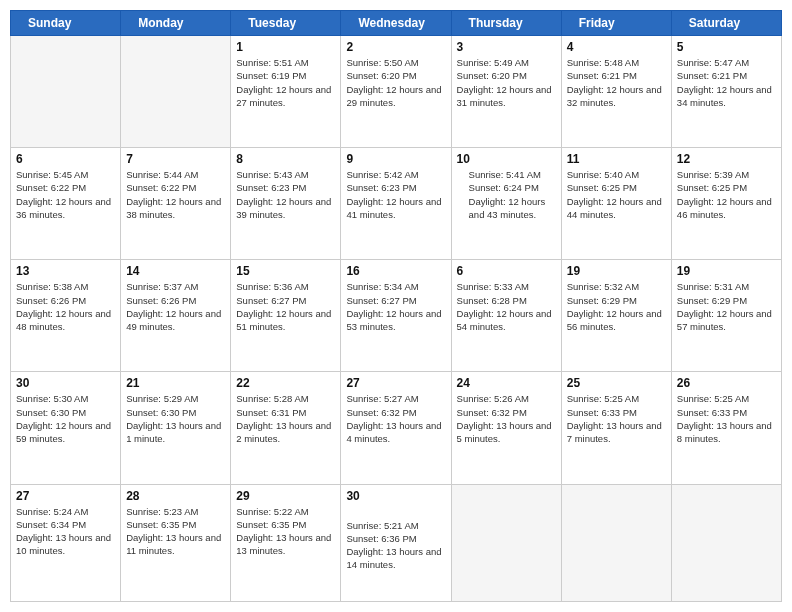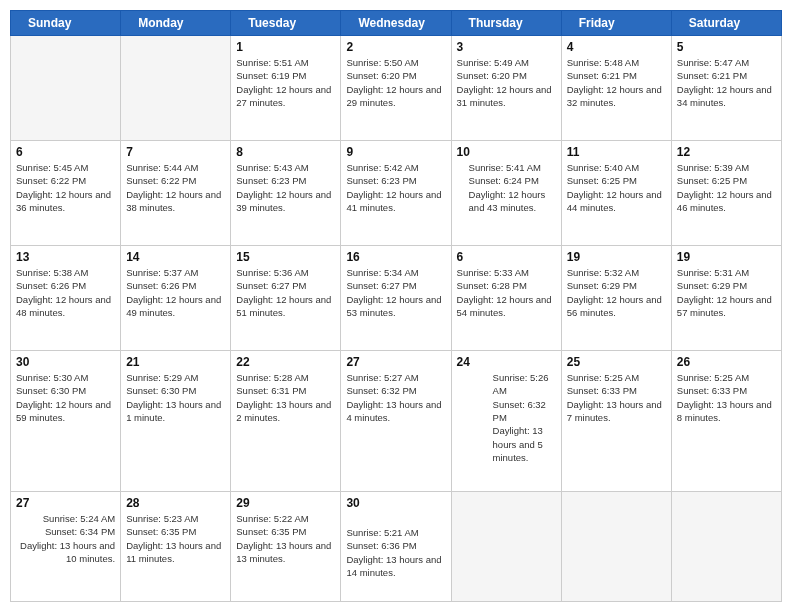--- a/index.html
+++ b/index.html
@@ -242,41 +242,41 @@
 Daylight: 13 hours and 2 minutes.</div>
           </td>
           <td>
             <div class="cell-day">27</div>
             <div class="cell-info" style="white-space: pre-line;">Sunrise: 5:27 AM
 Sunset: 6:32 PM
 Daylight: 13 hours and 4 minutes.</div>
           </td>
           <td>
             <div class="cell-day">24</div>
-            <div class="cell-info" style="white-space: pre-line; margin-left: 36px;">Sunrise: 5:26 AM
+            <div class="cell-info" style="white-space: pre-line;">Sunrise: 5:26 AM
 Sunset: 6:32 PM
 Daylight: 13 hours and 5 minutes.</div>
           </td>
           <td>
             <div class="cell-day">25</div>
             <div class="cell-info" style="white-space: pre-line;">Sunrise: 5:25 AM
 Sunset: 6:33 PM
 Daylight: 13 hours and 7 minutes.</div>
           </td>
           <td>
             <div class="cell-day">26</div>
             <div class="cell-info" style="white-space: pre-line;">Sunrise: 5:25 AM
 Sunset: 6:33 PM
 Daylight: 13 hours and 8 minutes.</div>
           </td>
         </tr>
         <tr class="last-row">
           <td>
             <div class="cell-day">27</div>
-            <div class="cell-info" style="white-space: pre-line; text-align: right;">Sunrise: 5:24 AM
+            <div class="cell-info" style="white-space: pre-line;">Sunrise: 5:24 AM
 Sunset: 6:34 PM
 Daylight: 13 hours and 10 minutes.</div>
           </td>
           <td>
             <div class="cell-day">28</div>
             <div class="cell-info" style="white-space: pre-line;">Sunrise: 5:23 AM
 Sunset: 6:35 PM
 Daylight: 13 hours and 11 minutes.</div>
           </td>
           <td>

